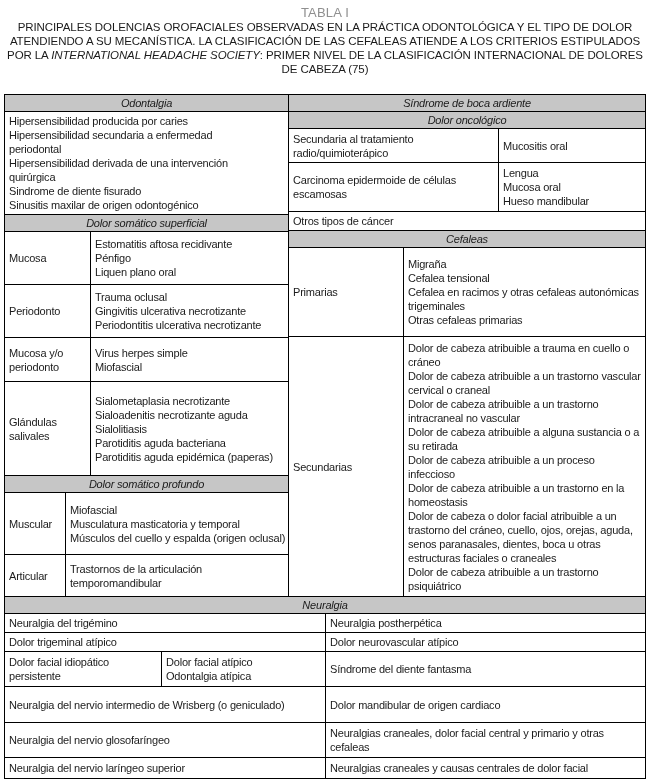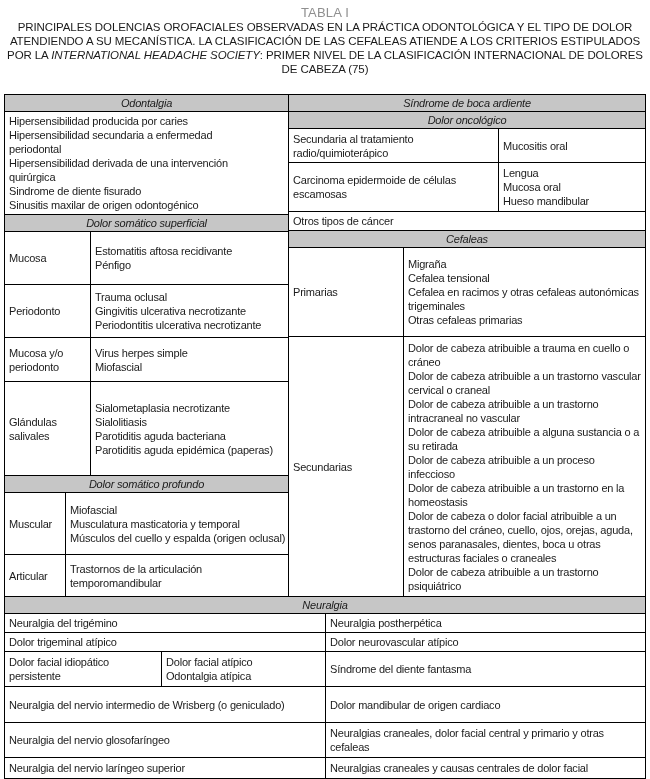--- a/index.html
+++ b/index.html
@@ -122,20 +122,21 @@
             <div>Sinusitis maxilar de origen odontogénico</div>
           </div>
 
         <div class="hdr">Dolor somático superficial</div>
 
         <div class="subrow r-mucosa">
           <div class="lbl">Mucosa</div>
           <div class="items">
               <div>Estomatitis aftosa recidivante</div>
               <div>Pénfigo</div>
+              <div>Liquen plano oral</div>
             </div>
         </div>
 
         <div class="subrow r-periodonto">
           <div class="lbl">Periodonto</div>
           <div class="items">
               <div>Trauma oclusal</div>
               <div>Gingivitis ulcerativa necrotizante</div>
               <div>Periodontitis ulcerativa necrotizante</div>
             </div>
@@ -146,20 +147,21 @@
           <div class="items">
               <div>Virus herpes simple</div>
               <div>Miofascial</div>
             </div>
         </div>
 
         <div class="subrow r-glandulas">
           <div class="lbl">Glándulas salivales</div>
           <div class="items">
               <div>Sialometaplasia necrotizante</div>
+              <div>Sialoadenitis necrotizante aguda</div>
               <div>Sialolitiasis</div>
               <div>Parotiditis aguda bacteriana</div>
               <div>Parotiditis aguda epidémica (paperas)</div>
             </div>
         </div>
 
         <div class="hdr">Dolor somático profundo</div>
 
         <div class="subrow narrow r-muscular">
           <div class="lbl">Muscular</div>

